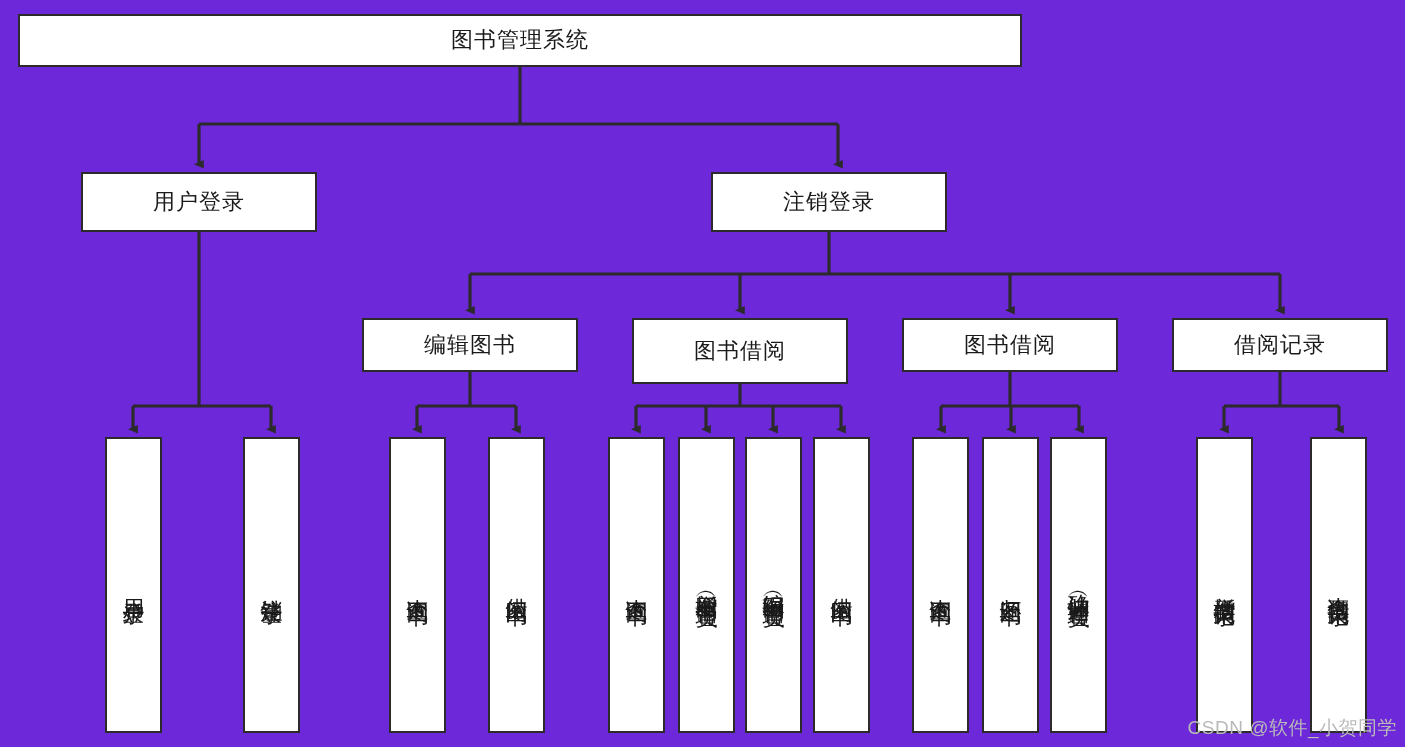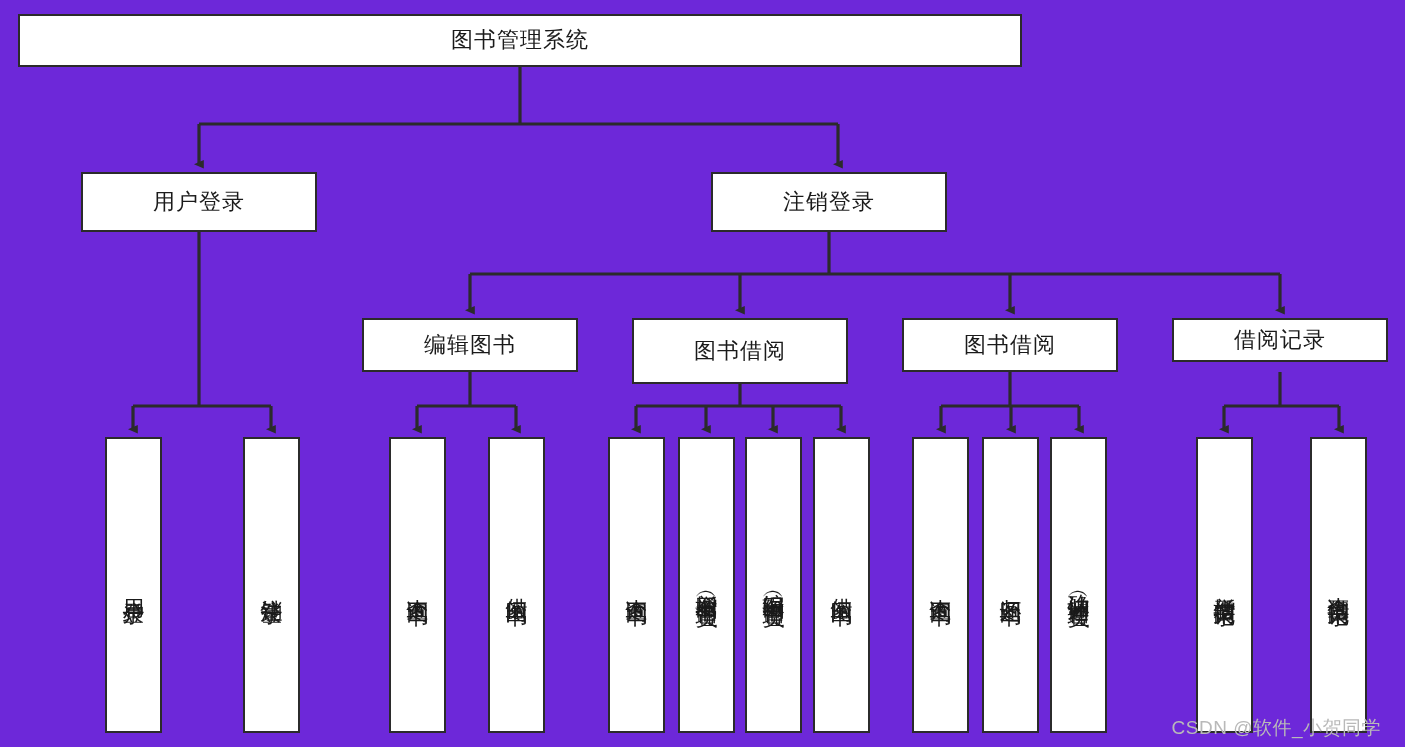--- a/index.html
+++ b/index.html
@@ -56,21 +56,21 @@
     letter-spacing: 2px;
     white-space: nowrap;
     text-align: center;
     color: #1a1a1a;
   }
   .htext {
     white-space: nowrap;
   }
   #watermark {
     position: absolute;
-    right: 24px;
+    right: 8px;
     bottom: 6px;
     font-size: 19px;
     color: #b9b9b9;
     letter-spacing: 0.5px;
     white-space: nowrap;
     user-select: none;
   }
 </style>
 </head>
 <body>
@@ -140,21 +140,21 @@
 
   <div class="node h" style="left:362px; top:318px; width:216px; height:54px;">
     <span class="htext">编辑图书</span>
   </div>
   <div class="node h" style="left:632px; top:318px; width:216px; height:66px;">
     <span class="htext">图书借阅</span>
   </div>
   <div class="node h" style="left:902px; top:318px; width:216px; height:54px;">
     <span class="htext">图书借阅</span>
   </div>
-  <div class="node h" style="left:1172px; top:318px; width:216px; height:44px;">
+  <div class="node h" style="left:1172px; top:318px; width:216px; height:54px;">
     <span class="htext">借阅记录</span>
   </div>
 
   <div class="node leaf" style="left:105px; top:437px; width:57px; height:296px;">
     <span class="vtext">用户登录</span>
   </div>
   <div class="node leaf" style="left:243px; top:437px; width:57px; height:296px;">
     <span class="vtext">注销登录</span>
   </div>
 

